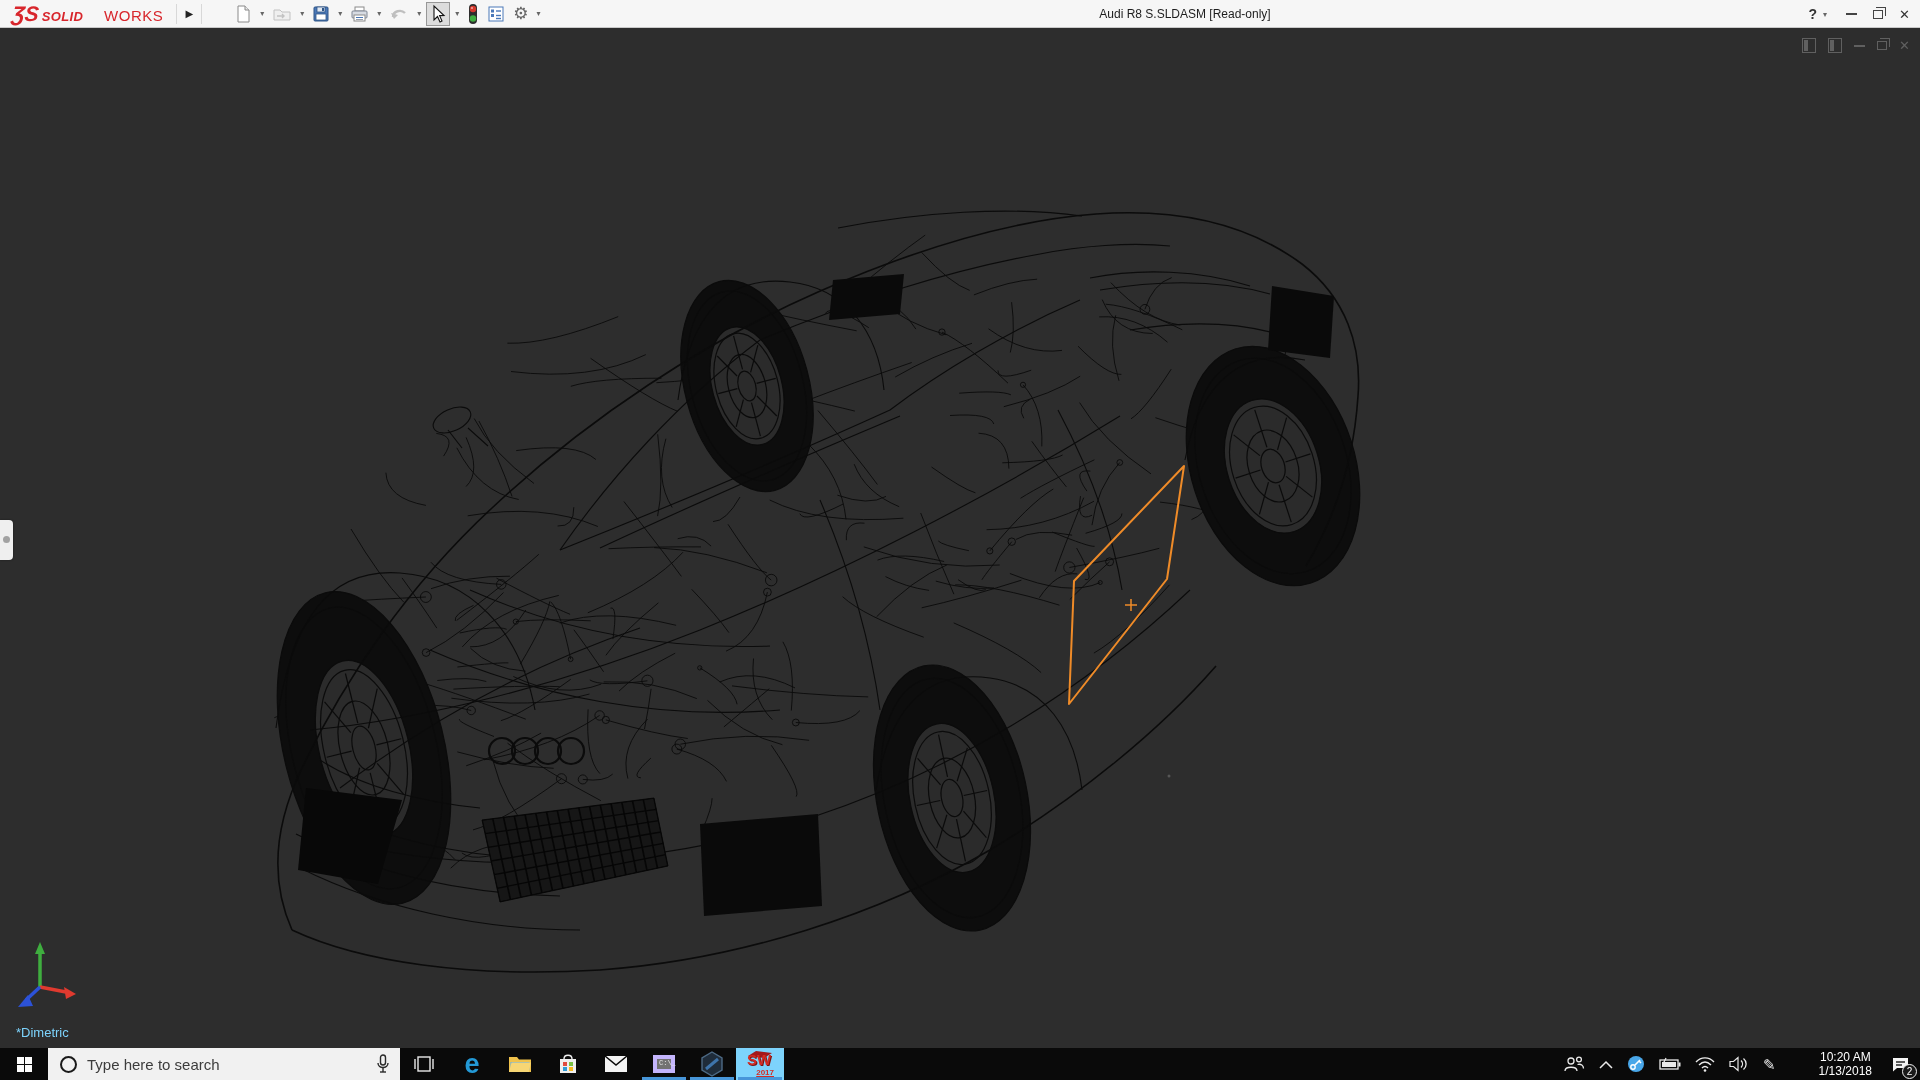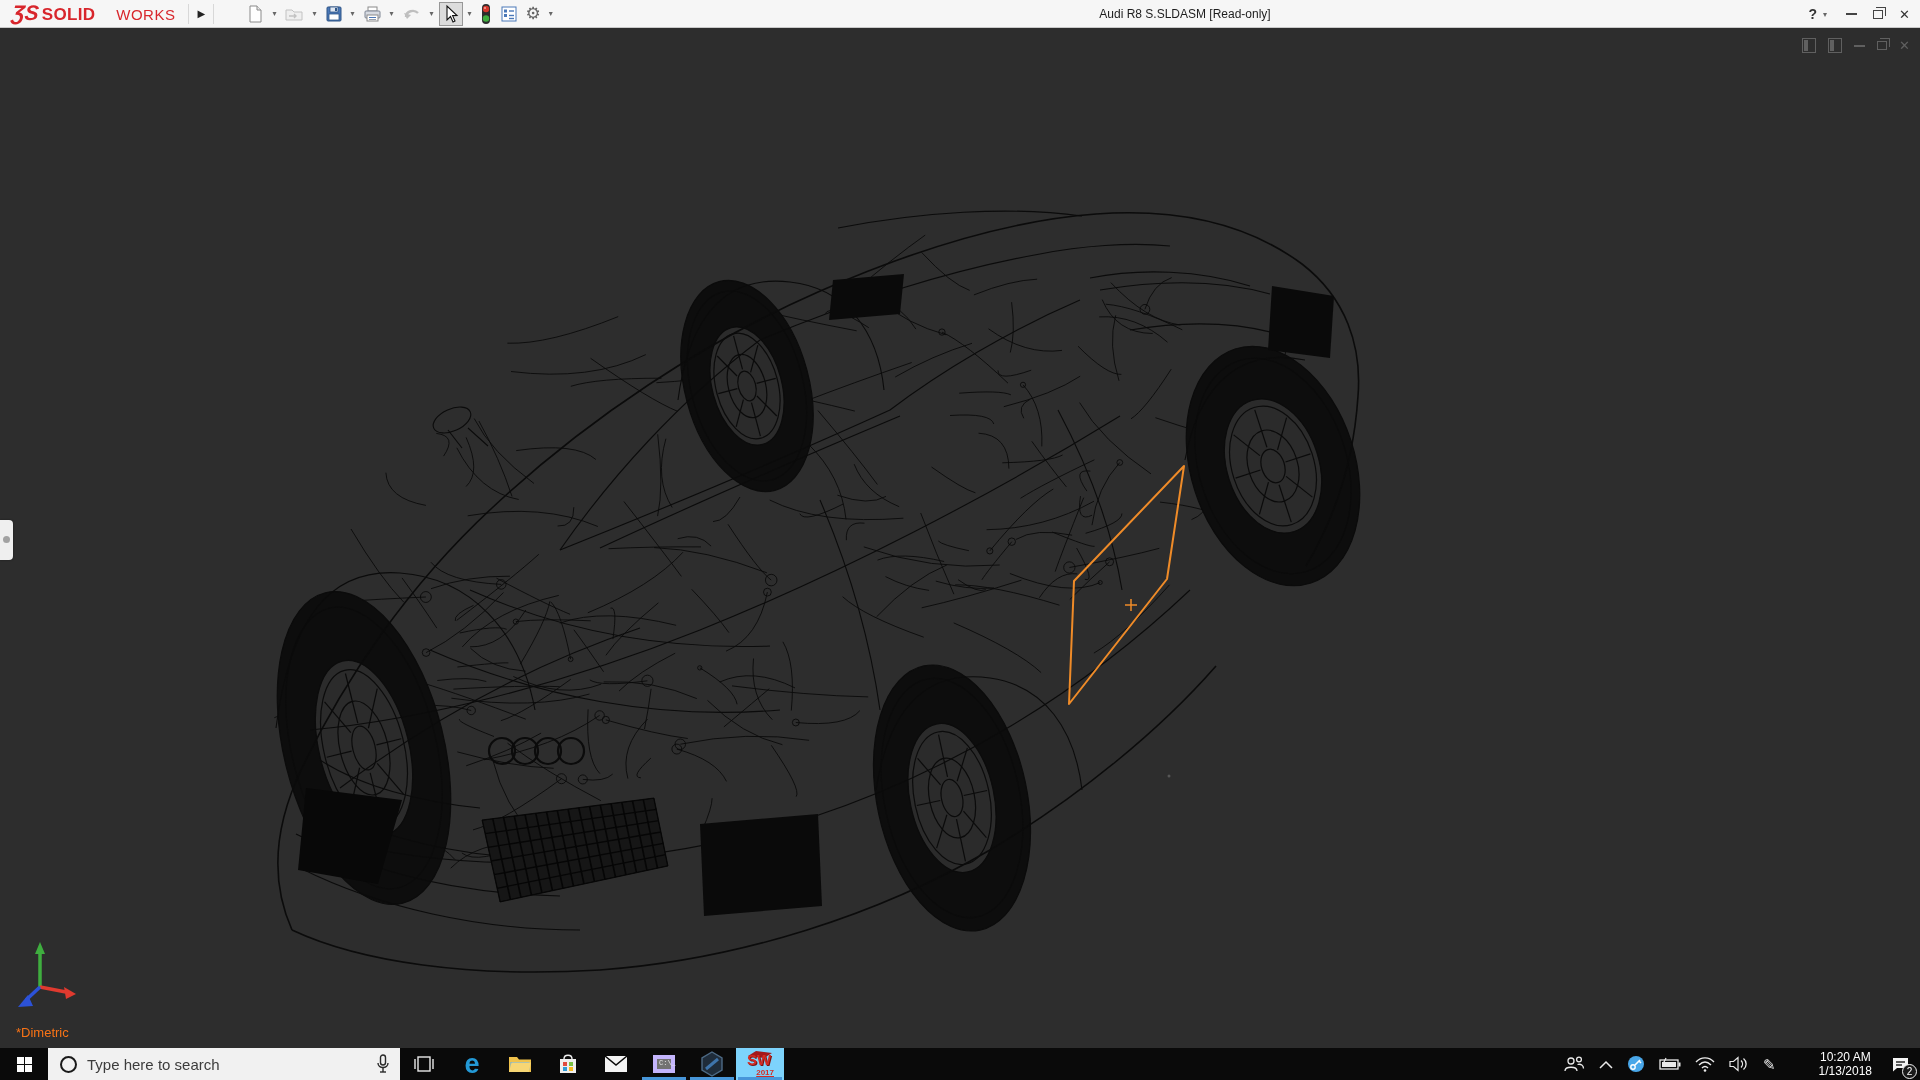--- a/index.html
+++ b/index.html
@@ -5,21 +5,21 @@
   * { margin:0; padding:0; box-sizing:border-box; }
   html,body { width:1920px; height:1080px; overflow:hidden; background:#2d2d2d;
     font-family:"Liberation Sans", sans-serif; }
 
   
   .titlebar { position:absolute; top:0; left:0; width:1920px; height:28px;
     background:#f6f6f6; border-bottom:1px solid #c9c9c9; display:flex; align-items:center; }
   .logo { display:flex; align-items:baseline; padding:0 10px 0 12px; cursor:default; }
   .logo-glyph { color:#d8262c; font-size:21px; font-weight:bold; font-style:italic;
     transform:skewX(-6deg); margin-right:3px; line-height:1; }
-  .brand-bold { color:#d8262c; font-size:17px; font-weight:bold; letter-spacing:.3px; }
+  .brand-bold { color:#d8262c; font-size:13px; font-weight:bold; letter-spacing:.3px;font-style:italic; }
   .brand-light { color:#d8262c; font-size:15px; font-weight:normal; letter-spacing:.5px;padding-left:21px; }
   .tb-sep { width:1px; height:20px; background:#d8d8d8; margin:0 3px; }
   .flyout-btn { width:18px; height:22px; display:flex; align-items:center; justify-content:center;
     font-size:10px; color:#222; cursor:pointer; }
   .qat { display:flex; align-items:center; margin-left:26px; gap:2px; }
   .qat-btn { height:24px; display:flex; align-items:center; padding:0 2px; border:1px solid transparent; }
   .qat-btn.pressed { background:#dcdcdc; border-color:#979797; }
   .qat-caret { font-size:8px; color:#666; padding:0 3px; cursor:pointer; }
   .gear-glyph { font-size:17px; color:#666; line-height:1; }
   .doc-title { position:absolute; left:1185px; top:7px; transform:translateX(-50%);
@@ -45,21 +45,21 @@
     background:#606060; }
   .dc-min { width:11px; height:2px; background:#606060; cursor:pointer; }
   .dc-restore { width:10px; height:9px; border:1px solid #606060; position:relative; cursor:pointer; }
   .dc-restore::before { content:""; position:absolute; left:2px; top:-4px; width:9px; height:8px;
     border:1px solid #606060; border-bottom:none; border-left:none; }
   .dc-close { font-size:13px; color:#606060; line-height:1; cursor:pointer; }
   .left-tab { position:absolute; left:0; top:492px; width:13px; height:40px; background:#efefef;
     border-radius:0 4px 4px 0; cursor:pointer; box-shadow:0 0 2px rgba(0,0,0,.5); }
   .left-tab::after { content:""; position:absolute; left:3px; top:16px; width:7px; height:7px;
     border-radius:50%; background:#a2a2a2; }
-  .view-name { position:absolute; left:16px; bottom:0px; font-size:13px; color:#f97316; }
+  .view-name { position:absolute; left:16px; bottom:0px; font-size:13px; color:#7dd3fc; }
 
   
   .taskbar { position:absolute; left:0; bottom:0; width:1920px; height:32px; background:#0a0a0a;
     display:flex; align-items:stretch; }
   .start-btn { width:48px; display:flex; align-items:center; justify-content:center; cursor:pointer; }
   .win-logo { display:grid; grid-template-columns:7px 7px; grid-template-rows:7px 7px; gap:1px; }
   .win-logo span { background:#fdfdfd; }
   .search-box { width:352px; background:#f1f1f1; display:flex; align-items:center; cursor:text; }
   .cortana-ring { width:17px; height:17px; border:2.5px solid #1a1a1a; border-radius:50%;
     margin:0 10px 0 12px; flex:none; cursor:pointer; }

